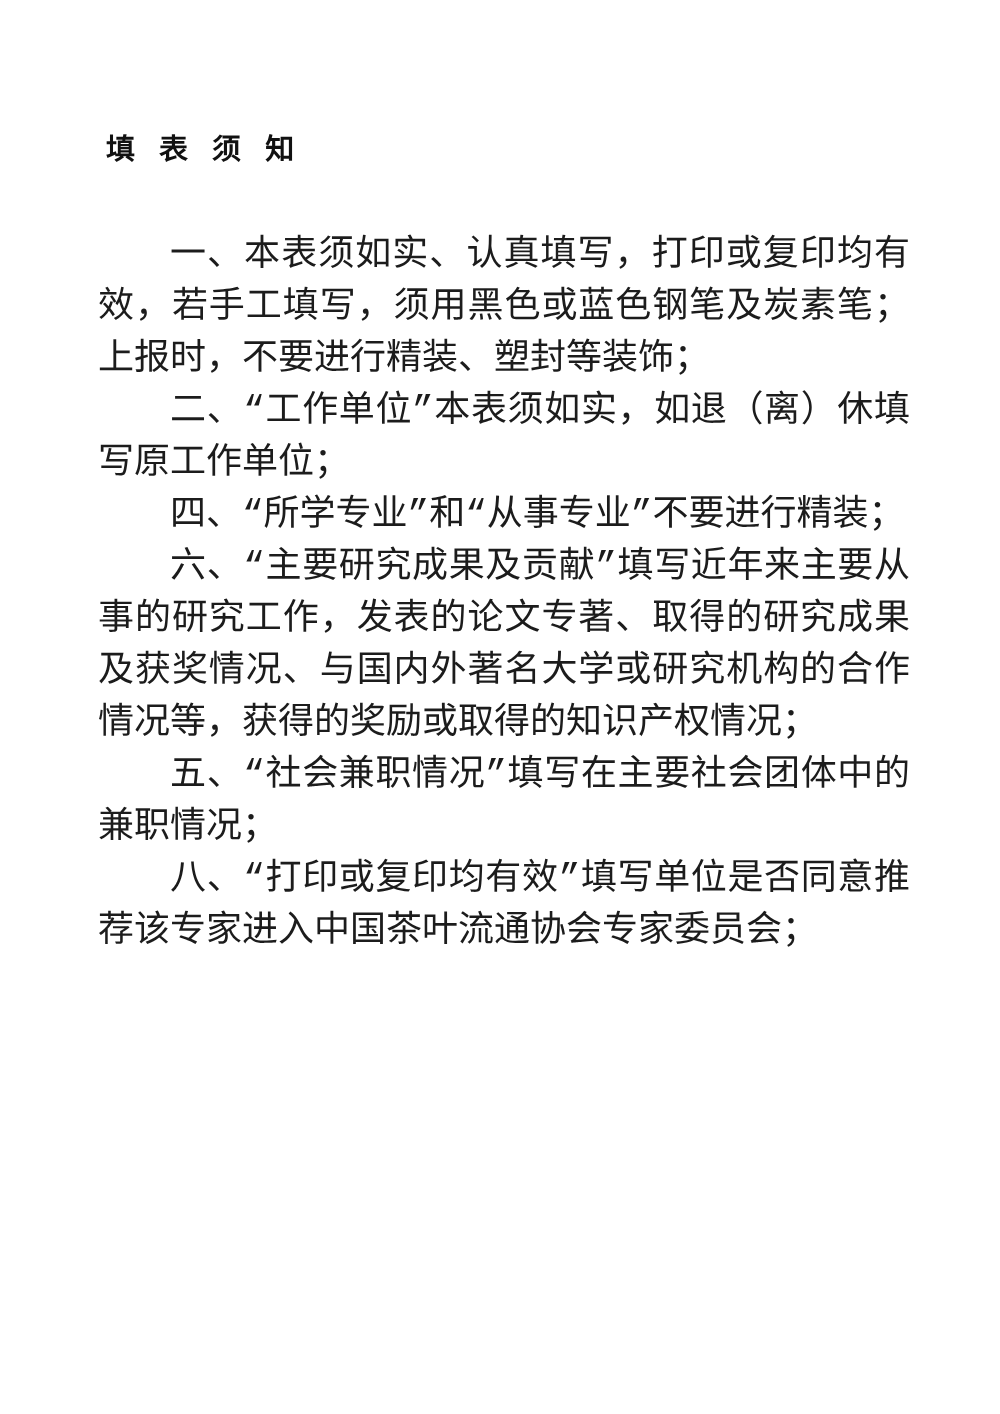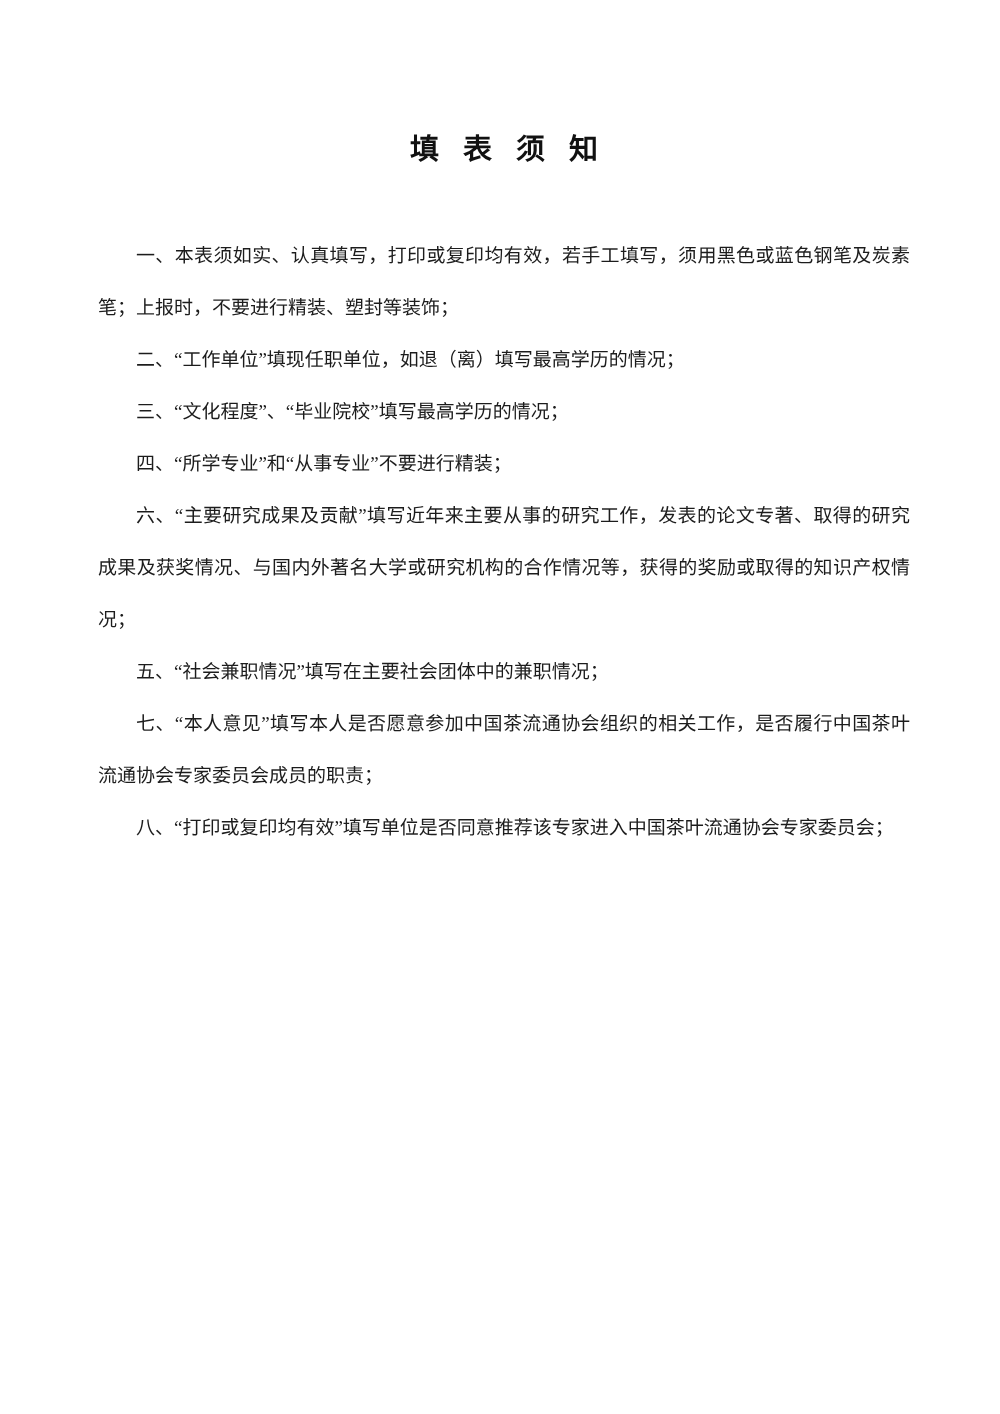--- a/index.html
+++ b/index.html
@@ -20,46 +20,44 @@
     overflow: hidden;
   }
   .doc-title {
     margin: 0 0 60px 0;
     font-family: "Liberation Sans", "DejaVu Sans", sans-serif;
     font-weight: bold;
     font-size: 29px;
     line-height: 42px;
     letter-spacing: 8px;
     text-indent: 8px; 
-    text-align: center;
+    text-align: left;
     color: #111111;
   }
   .notice-body {
-    font-family: Liberation Serif, serif;
-    font-size: 19px;
+    font-family: Liberation Mono, monospace;
+    font-size: 36px;
     line-height: 52px;
   }
   .notice-body p.notice-item {
     margin: 0;
     padding: 0;
     text-indent: 2em;
     text-align: justify;
     text-justify: inter-ideograph;
     word-break: normal;
   }
 </style>
 </head>
 <body>
 
 <div class="page">
   <h1 class="doc-title">填 表 须 知</h1>
 
   <div class="notice-body">
     <p class="notice-item">一、本表须如实、认真填写，打印或复印均有效，若手工填写，须用黑色或蓝色钢笔及炭素笔；上报时，不要进行精装、塑封等装饰；</p>
-    <p class="notice-item">二、“工作单位”填现任职单位，如退（离）填写最高学历的情况；</p>
-    <p class="notice-item">三、“文化程度”、“毕业院校”填写最高学历的情况；</p>
+    <p class="notice-item">二、“工作单位”本表须如实，如退（离）休填写原工作单位；</p>
     <p class="notice-item">四、“所学专业”和“从事专业”不要进行精装；</p>
     <p class="notice-item">六、“主要研究成果及贡献”填写近年来主要从事的研究工作，发表的论文专著、取得的研究成果及获奖情况、与国内外著名大学或研究机构的合作情况等，获得的奖励或取得的知识产权情况；</p>
     <p class="notice-item">五、“社会兼职情况”填写在主要社会团体中的兼职情况；</p>
-    <p class="notice-item">七、“本人意见”填写本人是否愿意参加中国茶流通协会组织的相关工作，是否履行中国茶叶流通协会专家委员会成员的职责；</p>
     <p class="notice-item">八、“打印或复印均有效”填写单位是否同意推荐该专家进入中国茶叶流通协会专家委员会；</p>
   </div>
 </div>
 
 </body></html>

